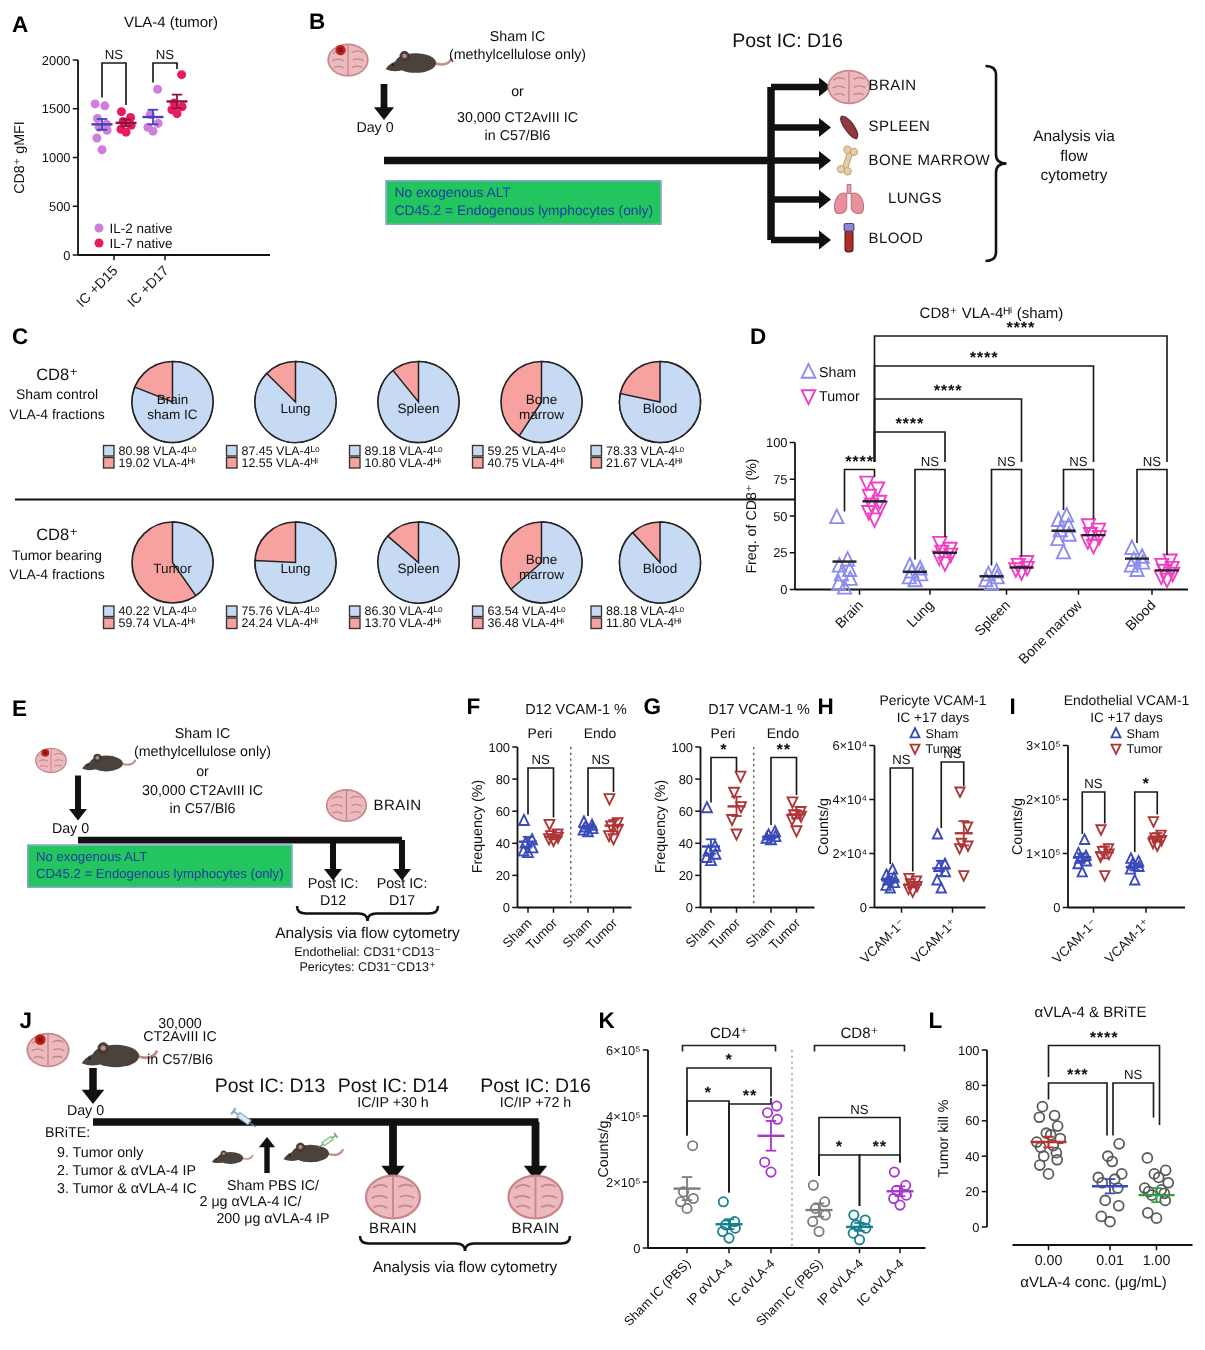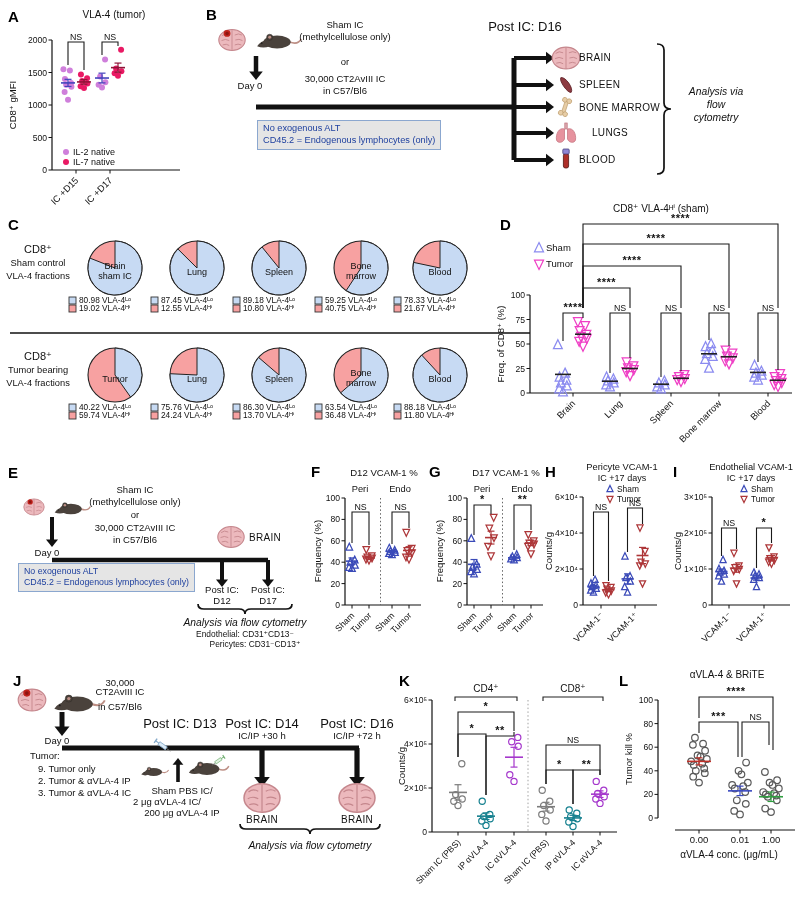--- a/index.html
+++ b/index.html
@@ -3,24 +3,24 @@
 <meta charset="utf-8">
 <style>
   html,body{margin:0;padding:0;background:#fff;}
   #fig{position:relative;width:803px;height:900px;background:#fff;overflow:hidden;
        font-family:"Liberation Sans","DejaVu Sans",sans-serif;color:#111;}
   #chart-layer{position:absolute;left:0;top:0;}
   .t{position:absolute;font-size:9.5px;color:#111;transform:translateX(-50%);white-space:nowrap;line-height:1.15;}
   .tl{position:absolute;font-size:9.5px;color:#111;white-space:nowrap;line-height:1.15;}
   .ltr{position:absolute;font-weight:bold;font-size:15px;color:#000;white-space:nowrap;}
   .big{font-size:13px;}
-  .it{font-style:italic;font-size:10.3px;}
+  .it{font-size:10.3px;}
   .xs{font-size:8.4px;}
   .org{font-size:10px;letter-spacing:.3px;}
-  .note{position:absolute;border:1px solid #8ba7cf;background:#e5e5e5;color:#1d3f9e;
+  .note{position:absolute;border:1px solid #8ba7cf;background:#22c55e;color:#1d3f9e;
         font-size:9.2px;line-height:1.3;padding:2px 5px;white-space:nowrap;}
   svg text{font-family:"Liberation Sans","DejaVu Sans",sans-serif;}
 </style>
 </head>
 <body>
 
 <div id="fig">
   <svg id="chart-layer" width="803" height="900" viewBox="0 0 803 900">
       <g transform="translate(232,40) scale(1.1)">
         <ellipse cx="0" cy="0" rx="12" ry="9.5" fill="#ecb9bd" stroke="#c5878d" stroke-width="1"></ellipse>
@@ -1026,31 +1026,31 @@
   <div class="t" style="left:135px;top:523px">30,000 CT2AvIII IC</div>
   <div class="t" style="left:135px;top:535px">in C57/Bl6</div>
   <div class="t" style="left:47px;top:548px">Day 0</div>
   <div class="tl org" style="left:249px;top:532px">BRAIN</div>
   <div class="t" style="left:222px;top:585px">Post IC:</div>
   <div class="t" style="left:222px;top:596px">D12</div>
   <div class="t" style="left:268px;top:585px">Post IC:</div>
   <div class="t" style="left:268px;top:596px">D17</div>
   <div class="t it" style="left:245px;top:617px">Analysis via flow cytometry</div>
   <div class="t xs" style="left:245px;top:630px">Endothelial: CD31⁺CD13⁻</div>
-  <div class="t xs" style="left:255px;top:640px">Pericytes: CD31⁻CD13⁺</div>
+  <div class="t xs" style="left:245px;top:640px">Pericytes: CD31⁻CD13⁺</div>
   <div class="note" style="left:18px;top:563px;font-size:8.8px">
     <div>No exogenous ALT</div>
     <div>CD45.2 = Endogenous lymphocytes (only)</div>
   </div>
 
   <div class="t" style="left:120px;top:678px">30,000</div>
   <div class="t" style="left:120px;top:687px">CT2AvIII IC</div>
   <div class="t" style="left:120px;top:702px">in C57/Bl6</div>
   <div class="t" style="left:57px;top:736px">Day 0</div>
-  <div class="tl" style="left:30px;top:751px">Tumor:</div>
+  <div class="tl" style="left:30px;top:751px">BRiTE:</div>
   <div class="tl" style="left:38px;top:764px">9. Tumor only</div>
   <div class="tl" style="left:38px;top:776px">2. Tumor &amp; αVLA-4 IP</div>
   <div class="tl" style="left:38px;top:788px">3. Tumor &amp; αVLA-4 IC</div>
   <div class="t big" style="left:180px;top:717px">Post IC: D13</div>
   <div class="t" style="left:182px;top:786px">Sham PBS IC/</div>
   <div class="t" style="left:167px;top:797px">2 μg αVLA-4 IC/</div>
   <div class="t" style="left:182px;top:808px">200 μg αVLA-4 IP</div>
   <div class="t big" style="left:262px;top:717px">Post IC: D14</div>
   <div class="t" style="left:262px;top:731px">IC/IP +30 h</div>
   <div class="t big" style="left:357px;top:717px">Post IC: D16</div>

